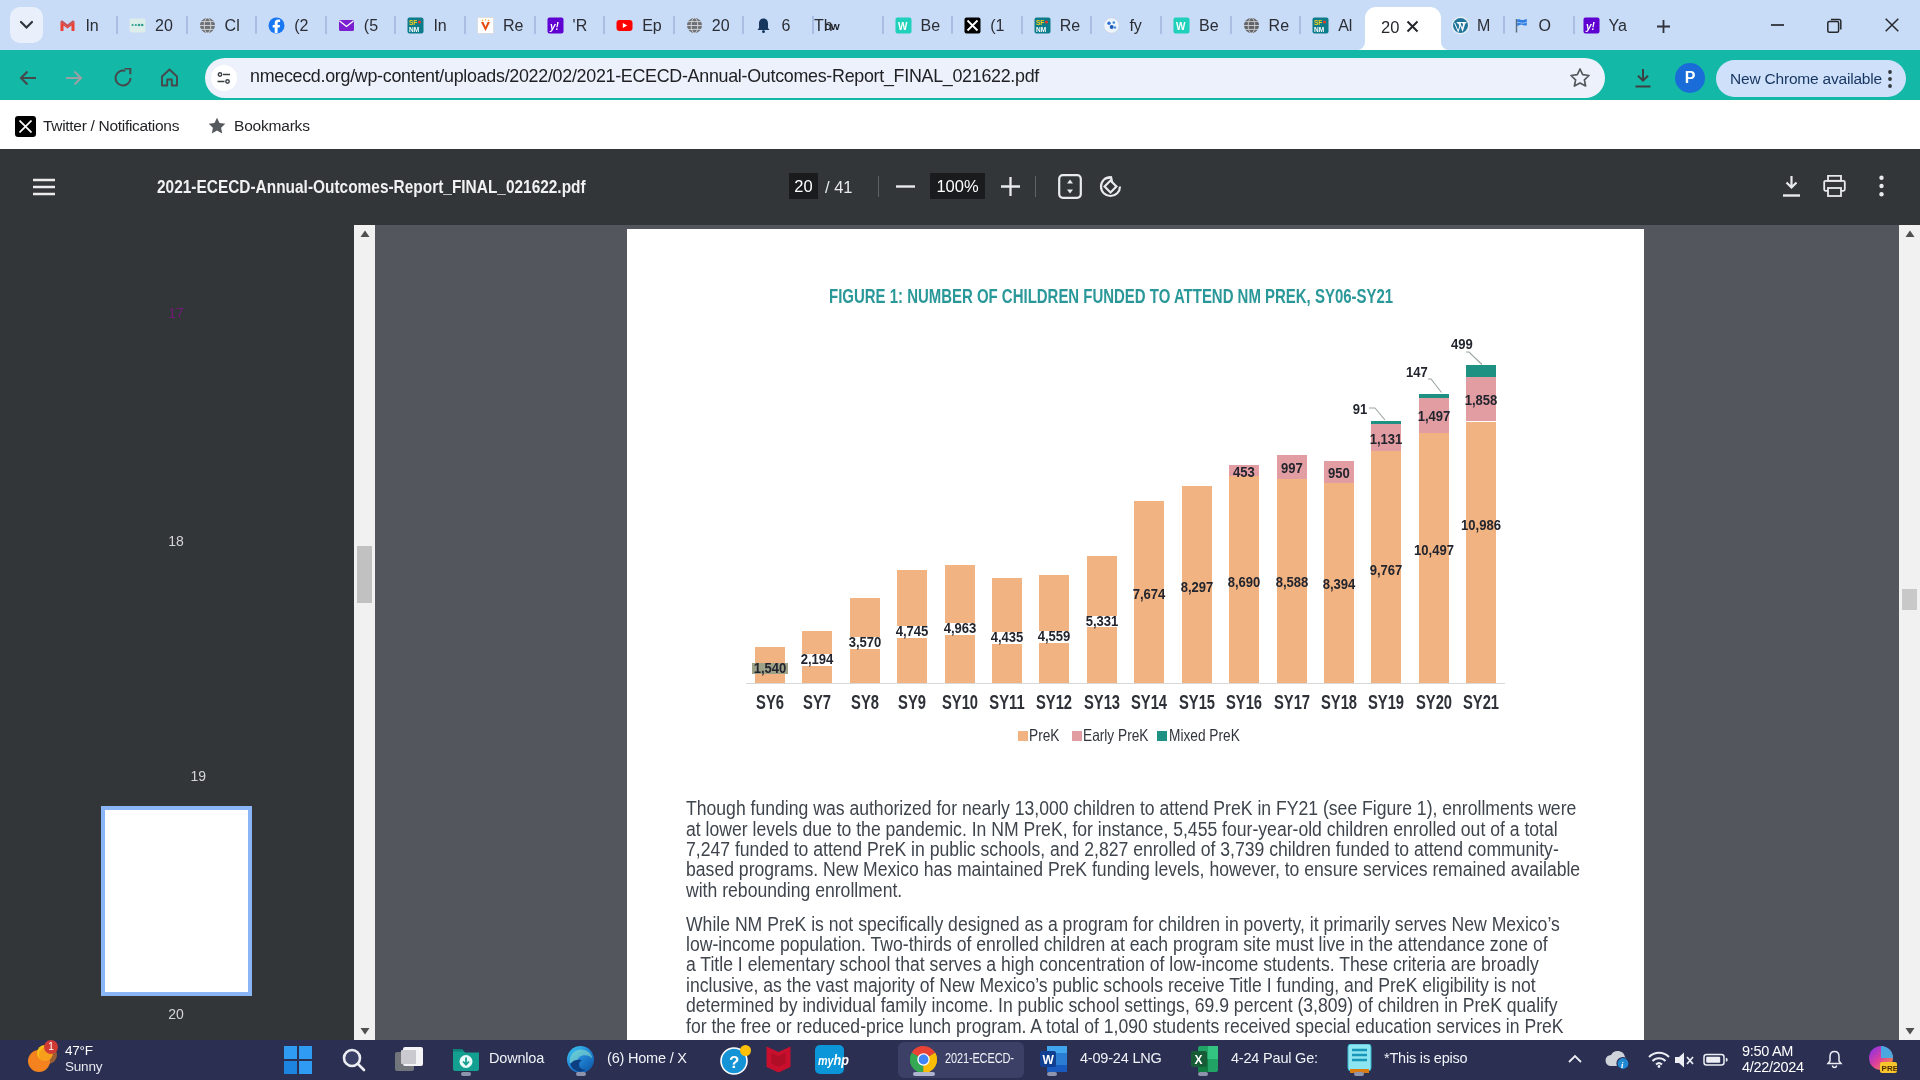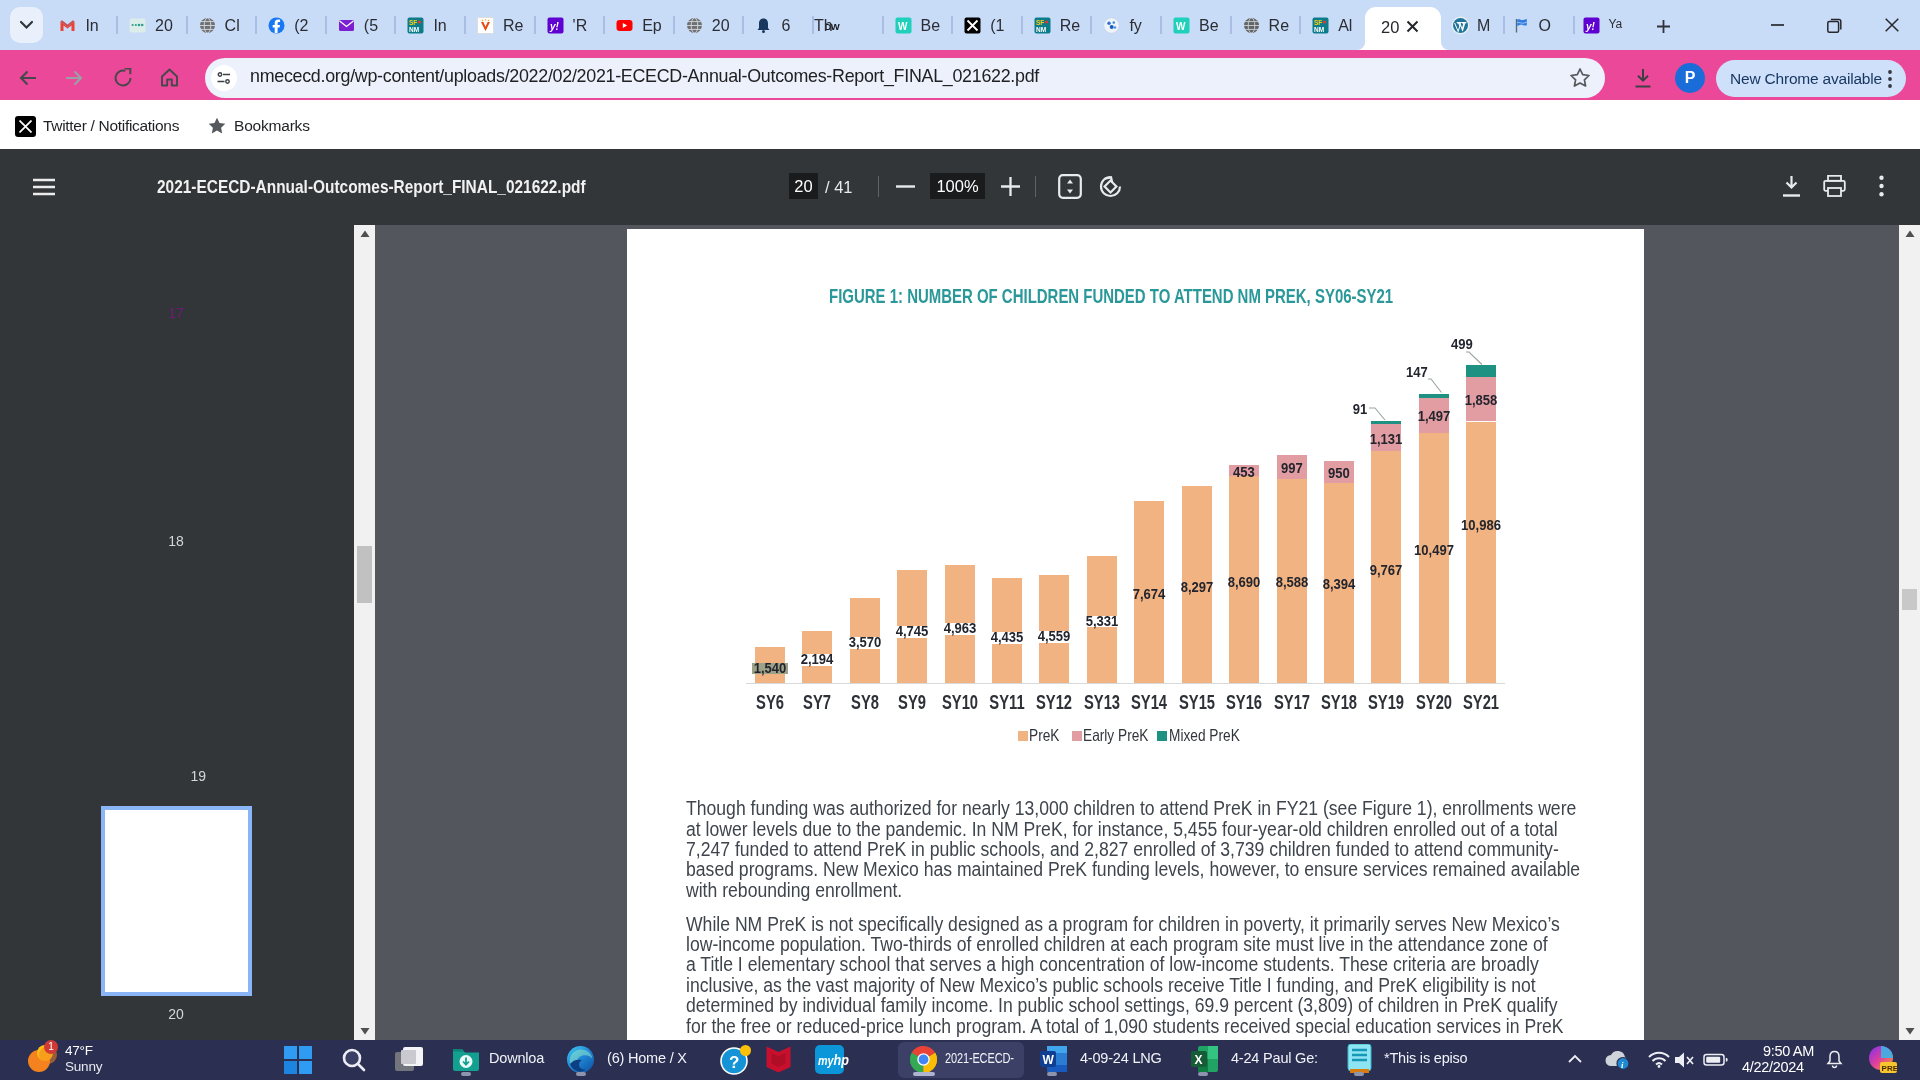--- a/index.html
+++ b/index.html
@@ -204,36 +204,36 @@
       </svg>
     </div>
     <div class="abs" style="left:1538.5px;top:17px;width:30px;height:18px;overflow:hidden;font-size:16px;color:#2b2d33;white-space:nowrap">O</div>
     <div class="abs" style="left:1572.5px;top:15.5px;width:2px;height:18px;background:#a9bee2"></div>
     <div class="ic" style="left:1582.5px;top:17px">
       <svg width="17" height="17" viewBox="0 0 17 17">
         <rect x="0.5" y="0.5" width="16" height="16" rx="2" fill="#5f01d1"></rect>
         <text x="3" y="12.5" font-family="Liberation Sans" font-size="10" font-weight="bold" font-style="italic" fill="#fff">y!</text>
       </svg>
     </div>
-    <div class="abs" style="left:1608.5px;top:17px;width:28px;height:18px;overflow:hidden;font-size:12px;color:#2b2d33;white-space:nowrap">Ya</div>
+    <div class="abs" style="left:1608.5px;top:17px;width:28px;height:18px;overflow:hidden;font-size:16px;color:#2b2d33;white-space:nowrap">Ya</div>
     <svg class="ic" style="left:1656px;top:19px" width="15" height="15" viewBox="0 0 15 15">
       <path d="M7.5 1 V14 M1 7.5 H14" stroke="#30333a" stroke-width="1.8"></path>
     </svg>
     <svg class="ic" style="left:1771px;top:23.5px" width="13" height="2" viewBox="0 0 13 2">
       <path d="M0 1 H13" stroke="#26282c" stroke-width="1.7"></path>
     </svg>
     <svg class="ic" style="left:1826.5px;top:17.5px" width="15" height="15" viewBox="0 0 15 15">
       <rect x="0.8" y="3.4" width="10.8" height="10.8" fill="none" stroke="#26282c" stroke-width="1.5" rx="1.5"></rect>
       <path d="M3.9 1.5 H12 A1.8 1.8 0 0 1 13.8 3.3 V11.4" fill="none" stroke="#26282c" stroke-width="1.5"></path>
     </svg>
     <svg class="ic" style="left:1884.5px;top:18px" width="14" height="14" viewBox="0 0 14 14">
       <path d="M0.7 0.7 L13.3 13.3 M13.3 0.7 L0.7 13.3" stroke="#26282c" stroke-width="1.5"></path>
     </svg>
   </div>
-<div class="abs" style="left:0;top:50px;width:1920px;height:50px;background:#ec4899">
+<div class="abs" style="left:0;top:50px;width:1920px;height:50px;background:#14b8a6">
     <svg class="ic" style="left:18px;top:19px" width="20" height="18" viewBox="0 0 20 18">
       <path d="M18 9 H3 M9.5 2.5 L3 9 L9.5 15.5" fill="none" stroke="#46484c" stroke-width="2.1"></path>
     </svg>
     <svg class="ic" style="left:64px;top:19px" width="20" height="18" viewBox="0 0 20 18">
       <path d="M2 9 H17 M10.5 2.5 L17 9 L10.5 15.5" fill="none" stroke="#9aa0a6" stroke-width="2.1"></path>
     </svg>
     <svg class="ic" style="left:113px;top:18px" width="20" height="20" viewBox="0 0 20 20">
       <path d="M17.5 10 A7.5 7.5 0 1 1 12.3 2.9" fill="none" stroke="#46484c" stroke-width="2"></path>
       <path d="M11.5 0.5 H17.3 V6.3" fill="none" stroke="#46484c" stroke-width="2"></path>
     </svg>
@@ -539,21 +539,21 @@
     </svg>
     <svg class="ic" style="left:1674px;top:11px" width="22" height="18" viewBox="0 0 22 18">
       <path d="M1 6 H5 L10 1.5 V16.5 L5 12 H1 Z" fill="#eceef4"></path>
       <path d="M13 6 L19 13 M19 6 L13 13" stroke="#eceef4" stroke-width="1.7"></path>
     </svg>
     <svg class="ic" style="left:1703px;top:11px" width="26" height="17" viewBox="0 0 26 17">
       <rect x="1" y="3.5" width="20" height="10.5" rx="2.5" fill="none" stroke="#eceef4" stroke-width="1.5"></rect>
       <rect x="3.2" y="5.7" width="14" height="6.1" rx="1" fill="#eceef4"></rect>
       <path d="M22.8 6.8 V10.7 A1.8 1.8 0 0 0 22.8 6.8" fill="#eceef4"></path>
     </svg>
-    <div class="abs" style="left:1742px;top:3px;width:72px;text-align:right;font-size:14.5px;color:#fff;letter-spacing:-0.3px">9:50 AM</div>
+    <div class="abs" style="left:1742px;top:3px;width:72px;text-align:left;font-size:14.5px;color:#fff;letter-spacing:-0.3px">9:50 AM</div>
     <div class="abs" style="left:1742px;top:19px;width:72px;text-align:left;font-size:14.5px;color:#fff;letter-spacing:-0.3px">4/22/2024</div>
     <svg class="ic" style="left:1826px;top:10px" width="17" height="19" viewBox="0 0 17 19">
       <path d="M8.5 1.5 C5.5 1.5 4 3.8 4 6.5 V11 L2 13.5 H15 L13 11 V6.5 C13 3.8 11.5 1.5 8.5 1.5 Z" fill="none" stroke="#eceef4" stroke-width="1.5"></path>
       <path d="M6.5 15.5 A2 2 0 0 0 10.5 15.5" fill="none" stroke="#eceef4" stroke-width="1.5"></path>
     </svg>
     <svg class="ic" style="left:1866px;top:4px" width="32" height="32" viewBox="0 0 32 32">
       <defs>
         <linearGradient id="pg1" x1="0" y1="0" x2="1" y2="1">
           <stop offset="0" stop-color="#7b2ff2"></stop>
           <stop offset="0.5" stop-color="#e0409a"></stop>

